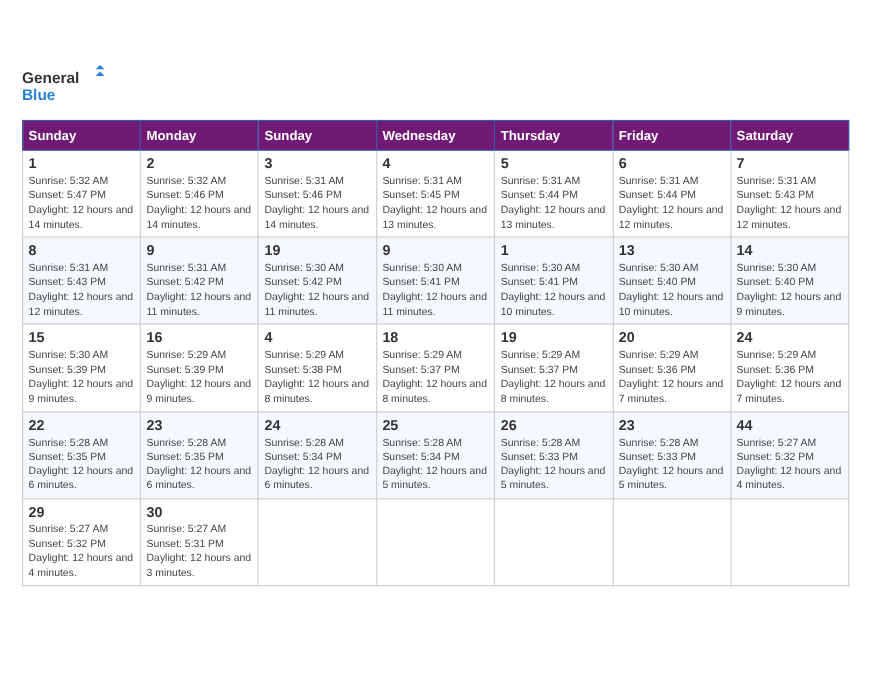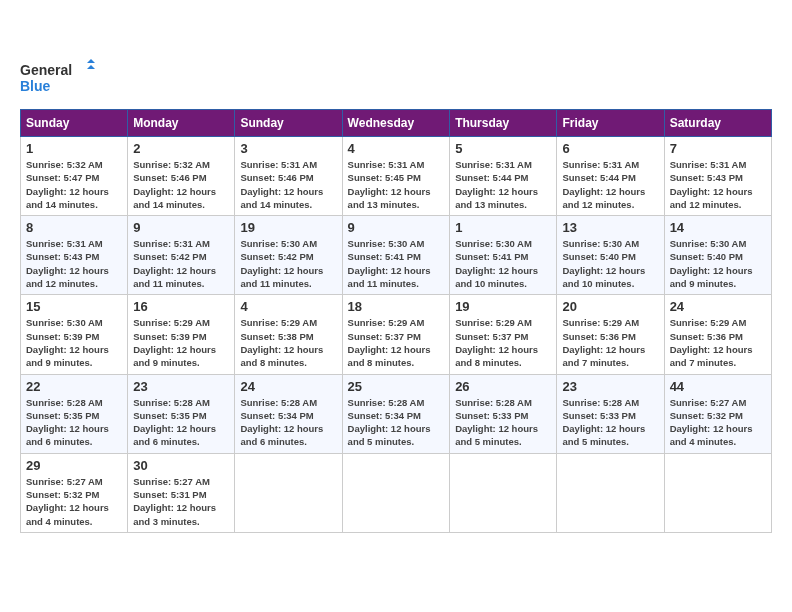--- a/index.html
+++ b/index.html
@@ -59,21 +59,20 @@
       font-size: 13px;
       font-weight: bold;
       color: #333;
       display: block;
       margin-bottom: 2px;
     }
     .day-info {
       font-size: 9.5px;
       color: #444;
       line-height: 1.4;
-      font-weight: bold;
     }
     .empty-cell {
       background: #f9f9f9;
     }
     tr:nth-child(even) td {
       background-color: #f5f8ff;
     }
     tr:nth-child(odd) td {
       background-color: #ffffff;
     }

